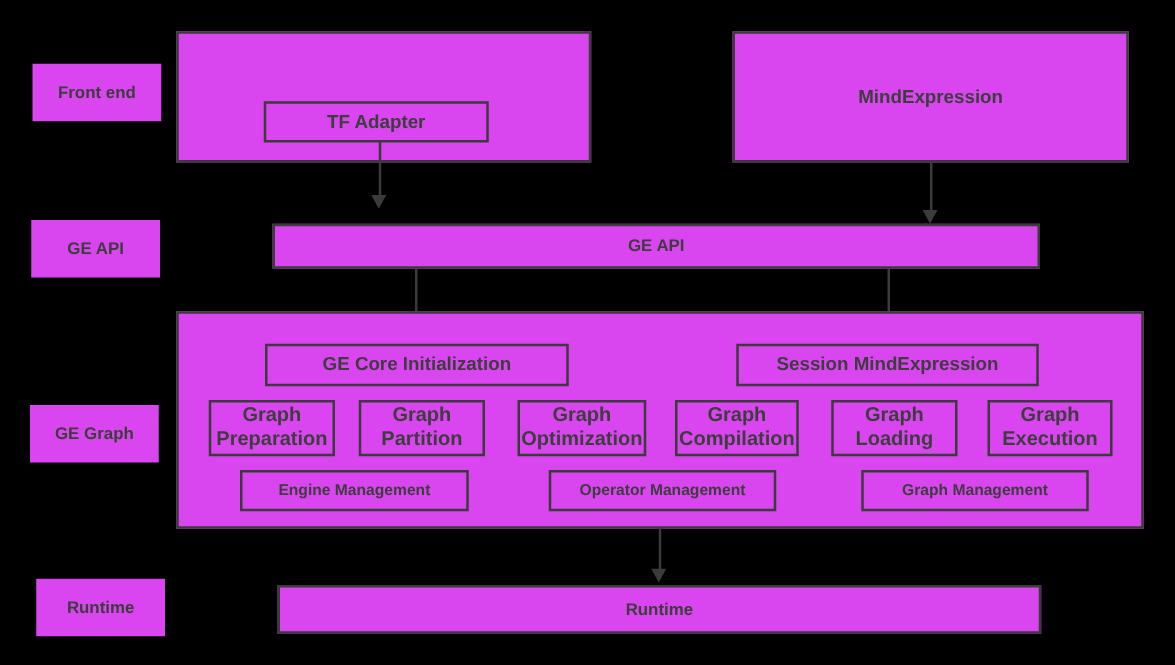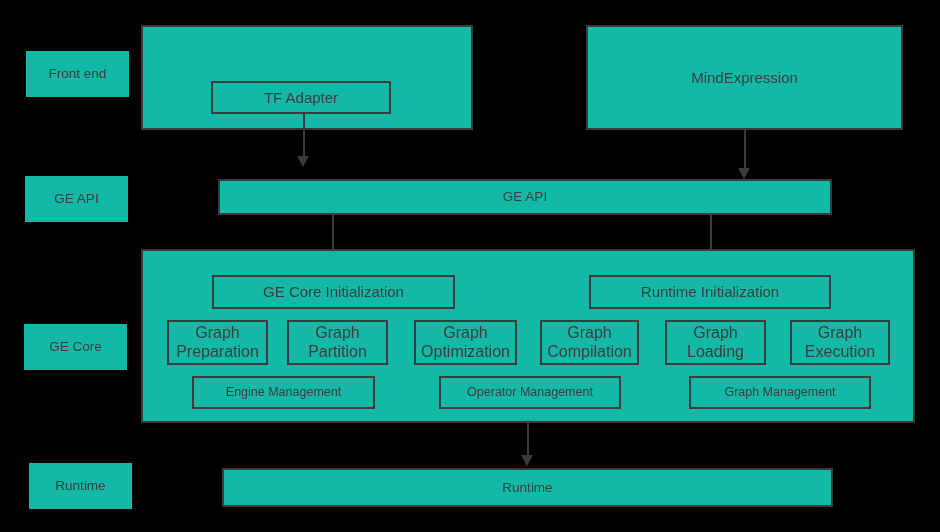--- a/index.html
+++ b/index.html
@@ -11,29 +11,30 @@
     position: relative;
     width: 940px;
     height: 532px;
     background: #000000;
     font-family: "Liberation Sans", sans-serif;
     overflow: hidden;
   }
   .box {
     position: absolute;
     box-sizing: border-box;
-    background: #14b8a6;
+    background: #d946ef;
     border: 2px solid #3b3b3b;
     color: #3d3d3d;
     display: flex;
     align-items: center;
     justify-content: center;
     text-align: center;
     line-height: 1.18;
     white-space: pre-line;
+    font-weight: bold;
   }
   .layer-label {
     font-size: 13.5px;
     border: none;
   }
   .group-box {
     align-items: flex-start;
     justify-content: center;
   }
   .group-title {
@@ -65,21 +66,21 @@
 </style>
 </head>
 <body>
 
 <div id="canvas">
 
   <div class="box layer-label" style="left:26px; top:51px; width:103px; height:46px;">Front end</div>
 
   <div class="box layer-label" style="left:25px; top:176px; width:103px; height:46px;">GE API</div>
 
-  <div class="box layer-label" style="left:24px; top:324px; width:103px; height:46px;">GE Core</div>
+  <div class="box layer-label" style="left:24px; top:324px; width:103px; height:46px;">GE Graph</div>
 
   <div class="box layer-label" style="left:29px; top:463px; width:103px; height:46px;">Runtime</div>
 
   <div class="box group-box" style="left:141px; top:25px; width:332px; height:105px;">
     <span class="group-title" style="top:54px; left:0; right:0;">Tensorflow</span>
   </div>
   <div class="box inner-box" style="left:211px; top:81px; width:180px; height:33px;">TF Adapter</div>
 
   <div class="box inner-box" style="left:586px; top:25px; width:317px; height:105px;">MindExpression</div>
 
@@ -93,21 +94,21 @@
 
   <div class="vline" style="left:332px; top:215px; height:47px;"></div>
   <div class="arrowhead" style="left:326px; top:260px;"></div>
 
   <div class="vline" style="left:710px; top:215px; height:47px;"></div>
   <div class="arrowhead" style="left:704px; top:260px;"></div>
 
   <div class="box" style="left:141px; top:249px; width:774px; height:174px;"></div>
 
   <div class="box inner-box" style="left:212px; top:275px; width:243px; height:34px;text-align:center;">GE Core Initialization</div>
-  <div class="box inner-box" style="left:589px; top:275px; width:242px; height:34px;">Runtime Initialization</div>
+  <div class="box inner-box" style="left:589px; top:275px; width:242px; height:34px;">Session MindExpression</div>
 
   <div class="box small-box" style="left:167px; top:320px; width:101px; height:45px;">Graph
 Preparation</div>
   <div class="box small-box" style="left:287px; top:320px; width:101px; height:45px;">Graph
 Partition</div>
   <div class="box small-box" style="left:414px; top:320px; width:103px; height:45px;">Graph
 Optimization</div>
   <div class="box small-box" style="left:540px; top:320px; width:99px; height:45px;">Graph
 Compilation</div>
   <div class="box small-box" style="left:665px; top:320px; width:101px; height:45px;">Graph

